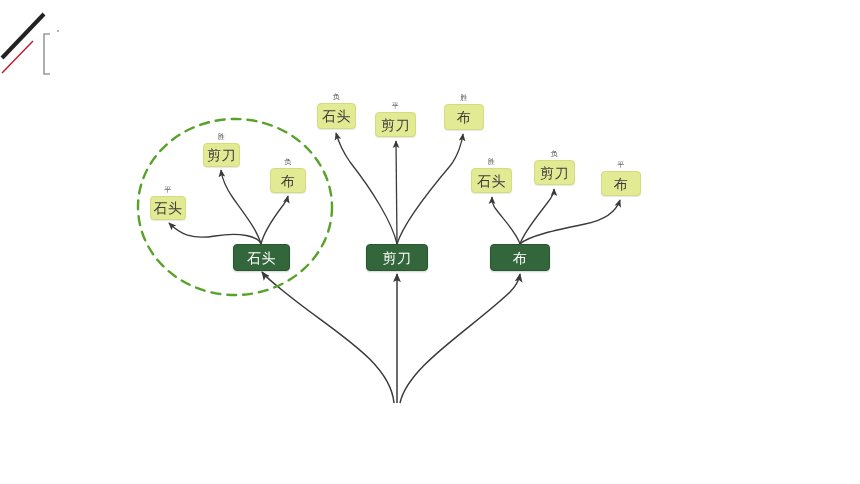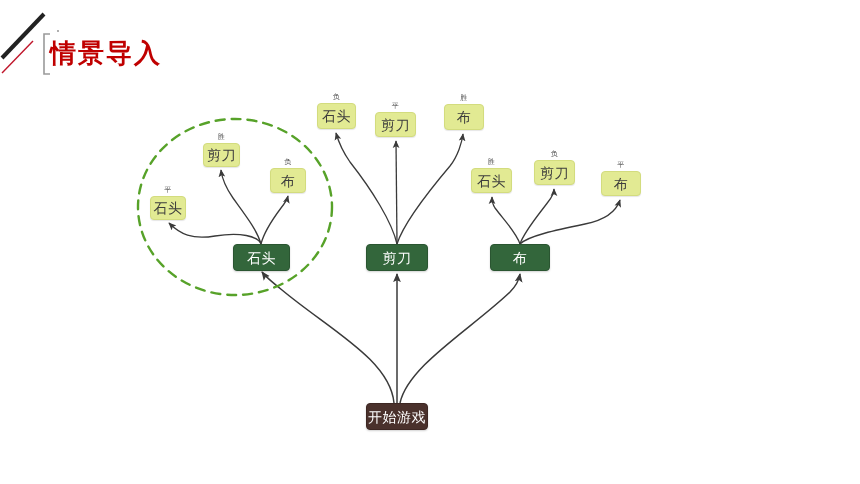--- a/index.html
+++ b/index.html
@@ -75,21 +75,20 @@
 
 <div id="stage">
 
   <svg class="deco-svg" viewBox="0 0 860 484">
     <line x1="2" y1="58" x2="44" y2="14" stroke="#222222" stroke-width="4" stroke-linecap="butt"></line>
     <line x1="2" y1="73" x2="33" y2="41" stroke="#c0152a" stroke-width="1.4" stroke-linecap="butt"></line>
     <path d="M50 34 L44 34 L44 74 L50 74" fill="none" stroke="#9a9a9a" stroke-width="1.6" stroke-linejoin="miter"></path>
     <circle cx="58" cy="31" r="0.9" fill="#8a8a8a"></circle>
   </svg>
 
-  <div class="slide-title">情景导入</div>
 
   <div id="diagram">
 
     <svg class="edges" viewBox="0 0 860 484">
       <defs>
         <marker id="arw" markerWidth="7" markerHeight="7" refX="5.4" refY="3" orient="auto" markerUnits="strokeWidth">
           <path d="M0,0.4 L6,3 L0,5.6 L1.3,3 Z" fill="#3a3a3a"></path>
         </marker>
       </defs>
 
@@ -129,16 +128,15 @@
     <div class="node leaf" style="left:375px;top:112px;width:41px;height:25px;">剪刀</div>
     <div class="node leaf" style="left:444px;top:104px;width:40px;height:26px;">布</div>
     <div class="node leaf" style="left:471px;top:168px;width:41px;height:25px;">石头</div>
     <div class="node leaf" style="left:534px;top:160px;width:41px;height:25px;">剪刀</div>
     <div class="node leaf" style="left:601px;top:171px;width:40px;height:25px;">布</div>
 
     <div class="node branch" style="left:233px;top:244px;width:57px;height:27px;">石头</div>
     <div class="node branch" style="left:366px;top:244px;width:62px;height:27px;">剪刀</div>
     <div class="node branch" style="left:490px;top:244px;width:60px;height:27px;">布</div>
 
-    <div class="node root" style="left:366px;top:403px;width:62px;height:27px;">开始游戏</div>
 
   </div>
 </div>
 
 </body></html>

